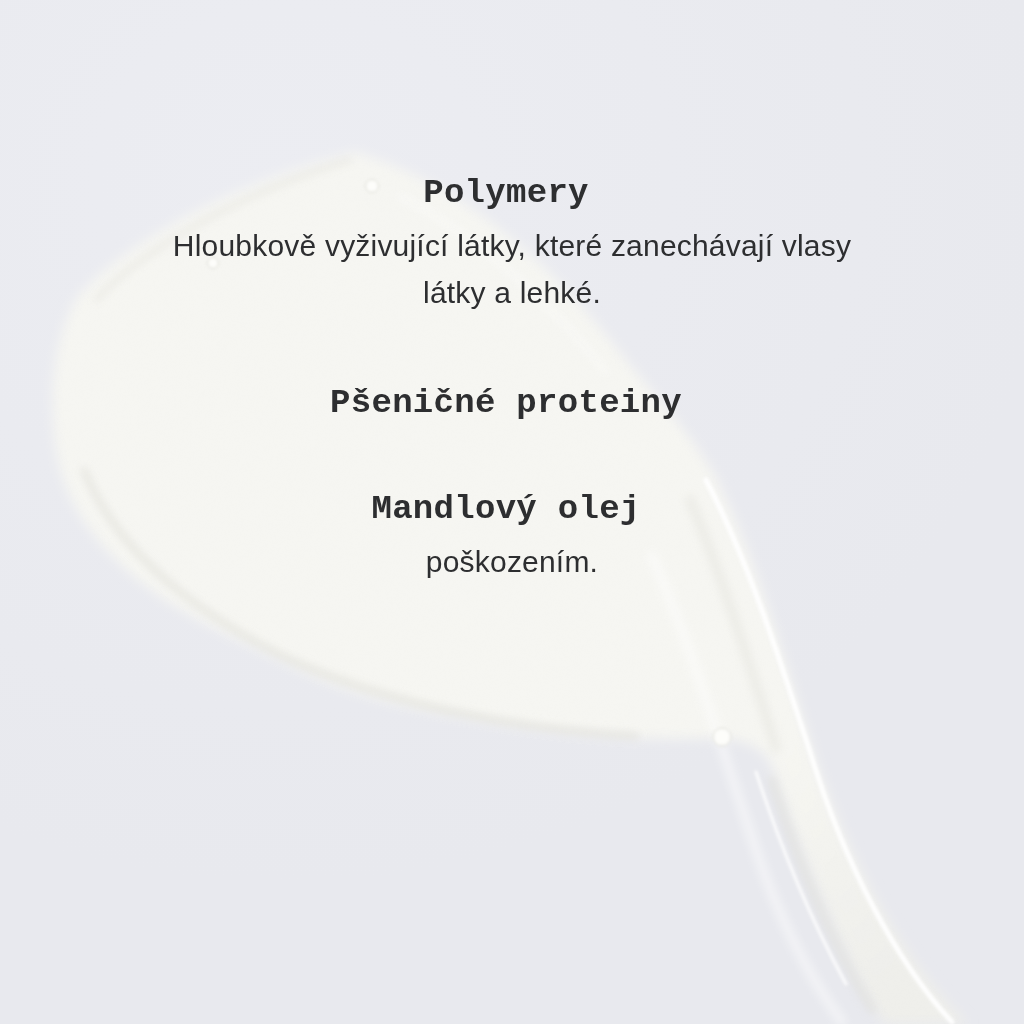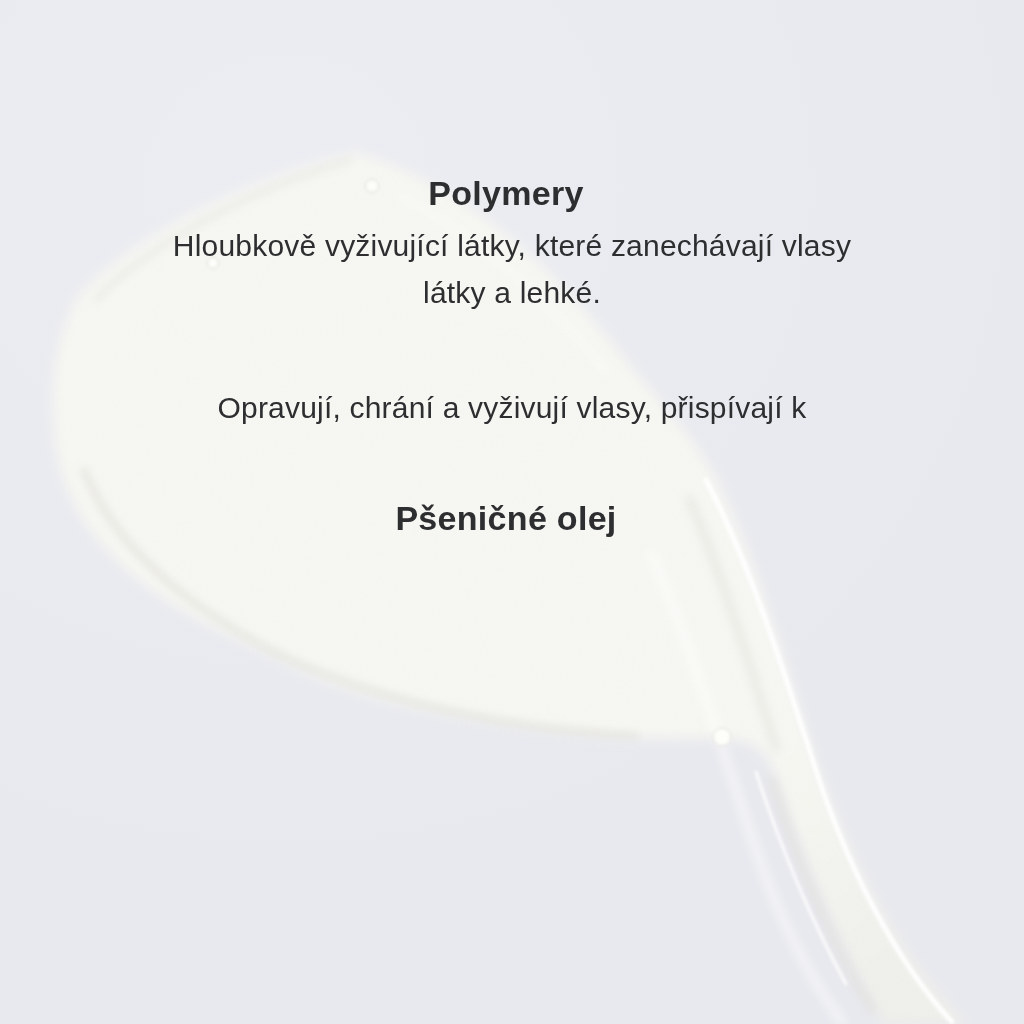--- a/index.html
+++ b/index.html
@@ -24,21 +24,21 @@
   .smear-svg{position:absolute;left:0;top:0;width:1024px;height:1024px;}
   .content{
     position:absolute;left:0;top:0;width:1024px;
     padding-top:174px;box-sizing:border-box;
     text-align:center;color:var(--text);
   }
   .ingredient{margin:0 0 68px 0;}
   .ingredient h2{
     margin:0 12px 10px 0;
     font-size:34px;line-height:38px;font-weight:700;
-    letter-spacing:0.3px;color:var(--text);
+    letter-spacing:0.3px;color:var(--text);font-family:Liberation Mono, monospace;
   }
   .desc{font-size:30px;line-height:47px;font-weight:400;letter-spacing:0.2px;}
   .line{white-space:nowrap;}
   .blob-fill{fill:url(#creamGrad);}
   .streak-bright{stroke:var(--smear-highlight,#fff);fill:none;stroke-linecap:round;}
   .streak-dark{stroke:var(--smear-shadow,#dcdbd4);fill:none;stroke-linecap:round;}
   .droplet{fill:#fdfdfa;stroke:#d9d9d2;stroke-width:1;}
 </style>
 </head>
 <body>
@@ -113,25 +113,26 @@
 
     <section class="ingredient">
       <h2>Polymery</h2>
       <div class="desc">
         <div class="line">Hloubkově vyživující látky, které zanechávají vlasy</div>
         <div class="line">látky a lehké.</div>
       </div>
     </section>
 
     <section class="ingredient">
+      <h2>Pšeničné proteiny</h2>
       <div class="desc">
-        <div class="line">Opravují, chrání a vyživují vlasy, přispívají k</div>
       </div>
     </section>
 
     <section class="ingredient">
-      <h2>Pšeničné olej</h2>
+      <h2>Mandlový olej</h2>
       <div class="desc">
+        <div class="line">poškozením.</div>
       </div>
     </section>
 
   </div>
 </div>
 
 </body></html>

